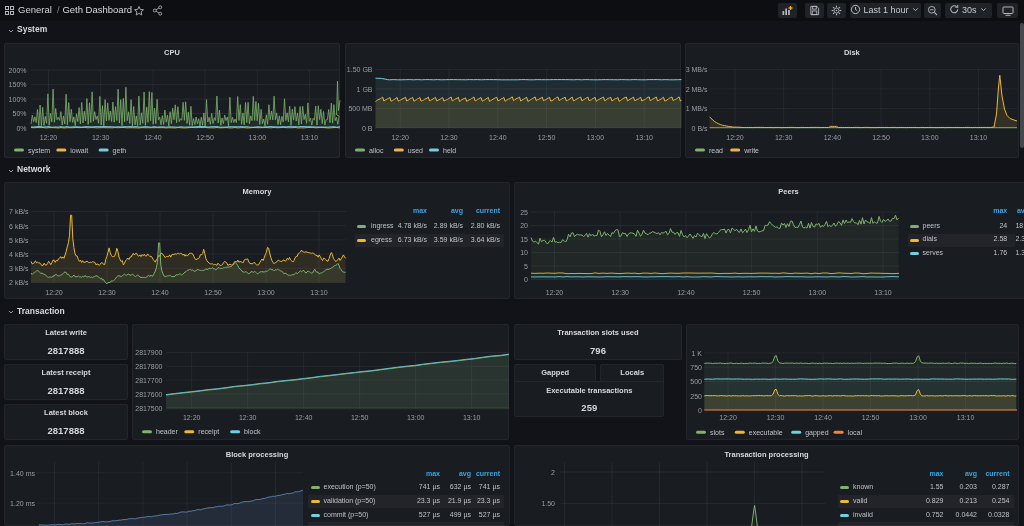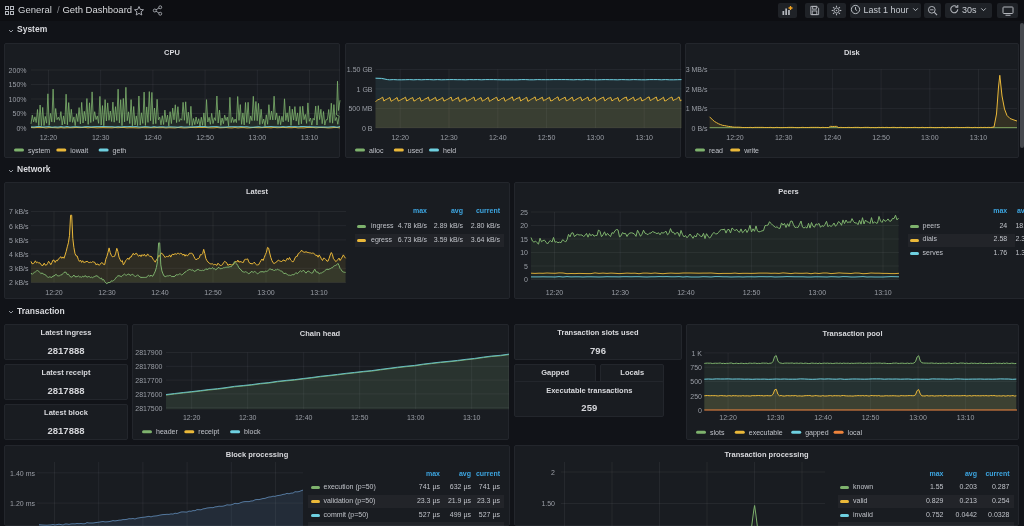--- a/index.html
+++ b/index.html
@@ -171,21 +171,21 @@
         <text x="23.0" y="108.5" fill="#c0c3c9" font-size="7">read</text>
         <rect x="44.2" y="104.5" width="10" height="3" rx="1.5" fill="#EAB839"></rect>
         <text x="58.2" y="108.5" fill="#c0c3c9" font-size="7">write</text>
       </svg>
     </div>
     <svg width="8" height="8" viewBox="0 0 24 24" style="position:absolute;left:7px;top:166.5px">
       <path d="M6 9l6 6 6-6" fill="none" stroke="#a6abb2" stroke-width="2.6"></path>
     </svg>
     <div class="sect" style="top:164.0px">Network</div>
     <div class="panel" style="left:4.0px;top:181.5px;width:506.0px;height:117.0px">
-      <div class="ptitle" style="top:4px">Latest</div>
+      <div class="ptitle" style="top:4px">Memory</div>
       <svg width="506" height="117" viewBox="0 0 506 117" style="position:absolute;left:0;top:0">
         <line x1="49.0" y1="28.5" x2="49.0" y2="99.5" stroke="rgba(204,204,220,0.065)" stroke-width="1"></line>
         <line x1="102.0" y1="28.5" x2="102.0" y2="99.5" stroke="rgba(204,204,220,0.065)" stroke-width="1"></line>
         <line x1="155.0" y1="28.5" x2="155.0" y2="99.5" stroke="rgba(204,204,220,0.065)" stroke-width="1"></line>
         <line x1="208.0" y1="28.5" x2="208.0" y2="99.5" stroke="rgba(204,204,220,0.065)" stroke-width="1"></line>
         <line x1="261.0" y1="28.5" x2="261.0" y2="99.5" stroke="rgba(204,204,220,0.065)" stroke-width="1"></line>
         <line x1="314.0" y1="28.5" x2="314.0" y2="99.5" stroke="rgba(204,204,220,0.065)" stroke-width="1"></line>
         <line x1="26.0" y1="28.5" x2="341.0" y2="28.5" stroke="rgba(204,204,220,0.065)" stroke-width="1"></line>
         <line x1="26.0" y1="42.7" x2="341.0" y2="42.7" stroke="rgba(204,204,220,0.065)" stroke-width="1"></line>
         <line x1="26.0" y1="56.9" x2="341.0" y2="56.9" stroke="rgba(204,204,220,0.065)" stroke-width="1"></line>
@@ -274,33 +274,32 @@
       <div class="lt" style="left:407.5px;top:66.0px">serves</div>
       <div class="lt" style="right:54.8px;top:66.0px">1.76</div>
       <div class="lt" style="right:33.0px;top:66.0px">1.30</div>
       <div class="lt" style="right:6.5px;top:66.0px">0.868</div>
     </div>
     <svg width="8" height="8" viewBox="0 0 24 24" style="position:absolute;left:7px;top:308.0px">
       <path d="M6 9l6 6 6-6" fill="none" stroke="#a6abb2" stroke-width="2.6"></path>
     </svg>
     <div class="sect" style="top:305.5px">Transaction</div>
     <div class="panel" style="left:4.0px;top:323.5px;width:124.0px;height:36.0px">
-      <div class="stitle">Latest ingress</div>
+      <div class="stitle">Latest write</div>
       <div class="sval">2817888</div>
     </div>
     <div class="panel" style="left:4.0px;top:363.5px;width:124.0px;height:36.0px">
       <div class="stitle">Latest receipt</div>
       <div class="sval">2817888</div>
     </div>
     <div class="panel" style="left:4.0px;top:403.5px;width:124.0px;height:36.0px">
       <div class="stitle">Latest block</div>
       <div class="sval">2817888</div>
     </div>
     <div class="panel" style="left:131.5px;top:323.5px;width:377.0px;height:116.5px">
-      <div class="ptitle" style="top:4px">Chain head</div>
       <svg width="377" height="116" viewBox="0 0 377 116" style="position:absolute;left:0;top:0">
         <line x1="58.7" y1="27.5" x2="58.7" y2="84.2" stroke="rgba(204,204,220,0.065)" stroke-width="1"></line>
         <line x1="114.7" y1="27.5" x2="114.7" y2="84.2" stroke="rgba(204,204,220,0.065)" stroke-width="1"></line>
         <line x1="170.7" y1="27.5" x2="170.7" y2="84.2" stroke="rgba(204,204,220,0.065)" stroke-width="1"></line>
         <line x1="226.7" y1="27.5" x2="226.7" y2="84.2" stroke="rgba(204,204,220,0.065)" stroke-width="1"></line>
         <line x1="282.7" y1="27.5" x2="282.7" y2="84.2" stroke="rgba(204,204,220,0.065)" stroke-width="1"></line>
         <line x1="338.7" y1="27.5" x2="338.7" y2="84.2" stroke="rgba(204,204,220,0.065)" stroke-width="1"></line>
         <line x1="33.0" y1="27.5" x2="376.0" y2="27.5" stroke="rgba(204,204,220,0.065)" stroke-width="1"></line>
         <line x1="33.0" y1="41.3" x2="376.0" y2="41.3" stroke="rgba(204,204,220,0.065)" stroke-width="1"></line>
         <line x1="33.0" y1="55.1" x2="376.0" y2="55.1" stroke="rgba(204,204,220,0.065)" stroke-width="1"></line>
@@ -338,21 +337,20 @@
     </div>
     <div class="panel" style="left:600.2px;top:363.5px;width:64px;height:36.0px">
       <div class="stitle">Locals</div>
       <div class="sval">0</div>
     </div>
     <div class="panel" style="left:514.3px;top:381px;width:150px;height:36.0px">
       <div class="stitle">Executable transactions</div>
       <div class="sval">259</div>
     </div>
     <div class="panel" style="left:686.0px;top:323.5px;width:333.0px;height:116.5px">
-      <div class="ptitle" style="top:4px">Transaction pool</div>
       <svg width="333" height="116" viewBox="0 0 333 116" style="position:absolute;left:0;top:0">
         <line x1="41.1" y1="27.9" x2="41.1" y2="85.1" stroke="rgba(204,204,220,0.065)" stroke-width="1"></line>
         <line x1="88.6" y1="27.9" x2="88.6" y2="85.1" stroke="rgba(204,204,220,0.065)" stroke-width="1"></line>
         <line x1="136.1" y1="27.9" x2="136.1" y2="85.1" stroke="rgba(204,204,220,0.065)" stroke-width="1"></line>
         <line x1="183.6" y1="27.9" x2="183.6" y2="85.1" stroke="rgba(204,204,220,0.065)" stroke-width="1"></line>
         <line x1="231.1" y1="27.9" x2="231.1" y2="85.1" stroke="rgba(204,204,220,0.065)" stroke-width="1"></line>
         <line x1="278.6" y1="27.9" x2="278.6" y2="85.1" stroke="rgba(204,204,220,0.065)" stroke-width="1"></line>
         <line x1="17.3" y1="27.9" x2="330.0" y2="27.9" stroke="rgba(204,204,220,0.065)" stroke-width="1"></line>
         <line x1="17.3" y1="42.2" x2="330.0" y2="42.2" stroke="rgba(204,204,220,0.065)" stroke-width="1"></line>
         <line x1="17.3" y1="56.5" x2="330.0" y2="56.5" stroke="rgba(204,204,220,0.065)" stroke-width="1"></line>

